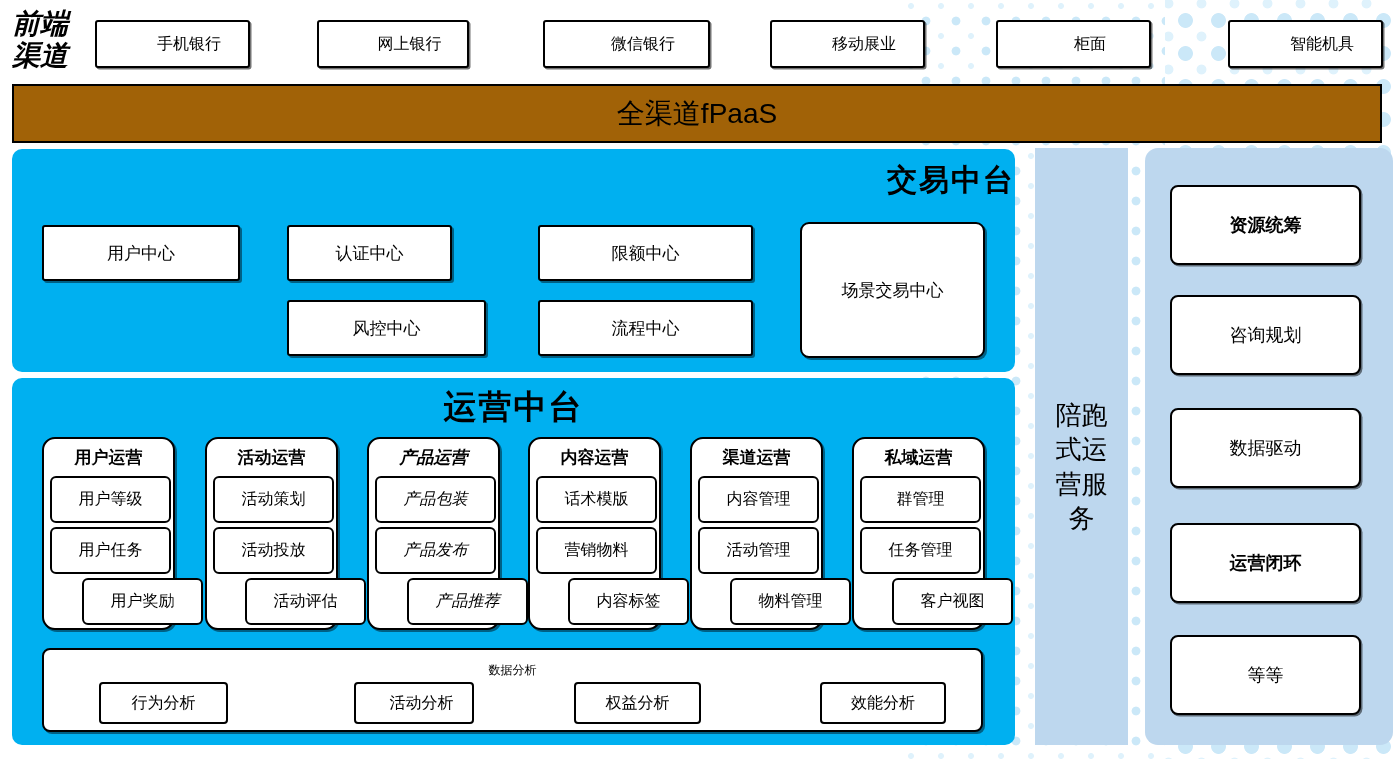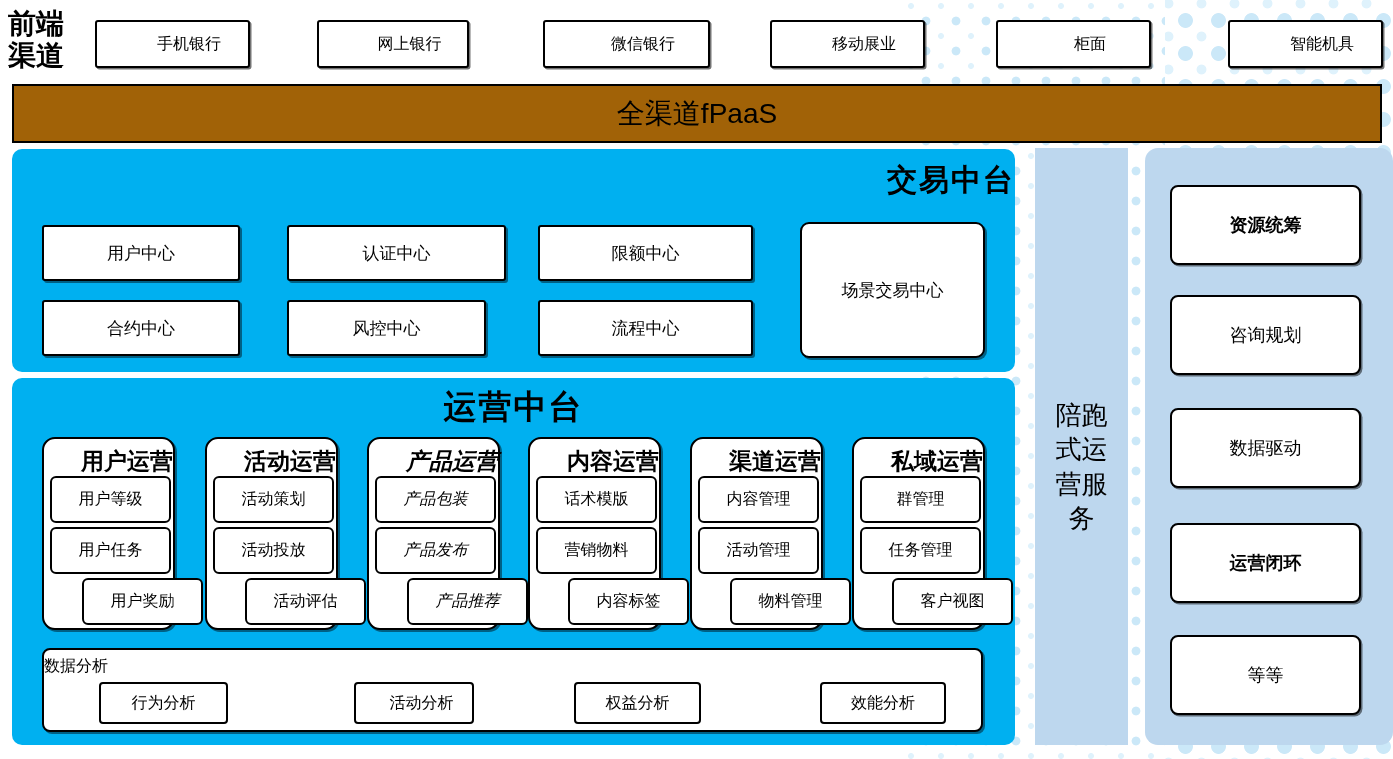--- a/index.html
+++ b/index.html
@@ -30,21 +30,21 @@
       radial-gradient(circle, var(--dot) 7px, transparent 7.8px),
       radial-gradient(circle, var(--dot2) 4.6px, transparent 5.3px);
     background-size:33px 33px,33px 33px;
     background-position:4px 4px,20px 20px;
   }
   
   .front-label{
     left:8px;top:8px;width:64px;z-index:1;
     font-family:"Liberation Serif","DejaVu Serif",serif;
     font-weight:bold;font-size:28px;line-height:1.15;
-    word-break:break-all;text-align:left;
+    word-break:break-all;text-align:center;font-style:italic;
   }
   .chan-box{
     top:20px;height:48px;background:#fff;border:2px solid var(--border);border-radius:3px;
     display:flex;align-items:center;justify-content:center;font-size:16px;
     box-shadow:1.5px 1.5px 0 rgba(0,0,0,0.55);z-index:1;padding-left:33px;
   }
   .fpaas{
     left:12px;top:84px;width:1370px;height:59px;background:#a16207;border:2.5px solid var(--border);
     display:flex;align-items:center;justify-content:center;font-size:28px;z-index:1;
   }
@@ -68,35 +68,35 @@
   }
   .scene-box{
     left:788px;top:73px;width:185px;height:136px;border-radius:9px;
   }
   
   .group{
     top:59px;width:133px;height:193px;background:#fff;border:2px solid var(--border);
     border-radius:13px;box-shadow:2px 2px 0 rgba(0,0,0,0.45);
   }
   .group-title{
-    position:absolute;left:0;top:7px;width:100%;text-align:right;
-    font-size:23px;font-weight:bold;
+    position:absolute;left:0;top:7px;width:100%;text-align:center;
+    font-size:17px;font-weight:bold;
   }
   .g-item{
     position:absolute;left:6px;width:117px;height:43px;background:#fff;
     border:2px solid var(--border);border-radius:6px;
     display:flex;align-items:center;justify-content:center;font-size:16px;
   }
   .g-item.i0{top:37px;} .g-item.i1{top:88px;} .g-item.i2{top:139px;margin-left:32px;}
   
   .da-box{
     left:30px;top:270px;width:941px;height:84px;background:#fff;
     border:2px solid var(--border);border-radius:8px;box-shadow:2px 2px 0 rgba(0,0,0,0.45);
   }
-  .da-title{position:absolute;left:0;top:6px;width:100%;font-size:16px;}
+  .da-title{position:absolute;left:0;top:12px;width:100%;text-align:center;font-size:12px;}
   .da-item{
     position:absolute;top:32px;height:38px;background:#fff;border:2px solid var(--border);
     border-radius:4px;display:flex;align-items:center;justify-content:center;font-size:16px;
   }
   
   .companion{
     left:1035px;top:148px;width:93px;height:597px;background:var(--panel);z-index:1;
     display:flex;align-items:center;justify-content:center;
   }
   .companion-text{
@@ -145,28 +145,25 @@
 
 <div class="abs fpaas">
   <span>全渠道fPaaS</span>
 </div>
 
 <div class="abs cyan-panel panel-trans">
   <div class="abs trans-title">交易中台</div>
   <div class="abs wbox" style="left:30px;top:76px;width:198px;height:56px;">
       <span>用户中心</span>
     </div>
-  <div class="abs wbox" style="left:275px;top:76px;width:219px;height:56px;font-family:Liberation Mono, monospace;">
+  <div class="abs wbox" style="left:275px;top:76px;width:165px;height:56px;font-family:Liberation Mono, monospace;">
       <span>认证中心</span>
     </div>
   <div class="abs wbox" style="left:526px;top:76px;width:215px;height:56px;">
       <span>限额中心</span>
-    </div>
-  <div class="abs wbox" style="left:30px;top:151px;width:198px;height:56px;">
-      <span>合约中心</span>
     </div>
   <div class="abs wbox" style="left:275px;top:151px;width:199px;height:56px;">
       <span>风控中心</span>
     </div>
   <div class="abs wbox" style="left:526px;top:151px;width:215px;height:56px;">
       <span>流程中心</span>
     </div>
   <div class="abs wbox scene-box">
       <span>场景交易中心</span>
     </div>

